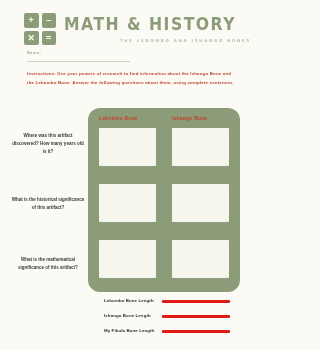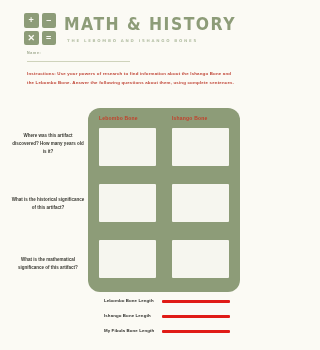--- a/index.html
+++ b/index.html
@@ -52,20 +52,21 @@
     color: #fbfaf4;
     font-size: 9px;
     font-weight: 700;
     line-height: 1;
     font-family: "Liberation Sans", sans-serif;
   }
   .titleblock {
     display: flex;
     flex-direction: column;
     justify-content: center;
+    align-items: flex-end;
   }
   .title {
     color: #8d9c78;
     font-size: 17px;
     font-weight: 700;
     letter-spacing: 1.6px;
     line-height: 1;
     font-family: "DejaVu Sans", sans-serif;
     transform: scaleX(0.92);
     transform-origin: left center;

